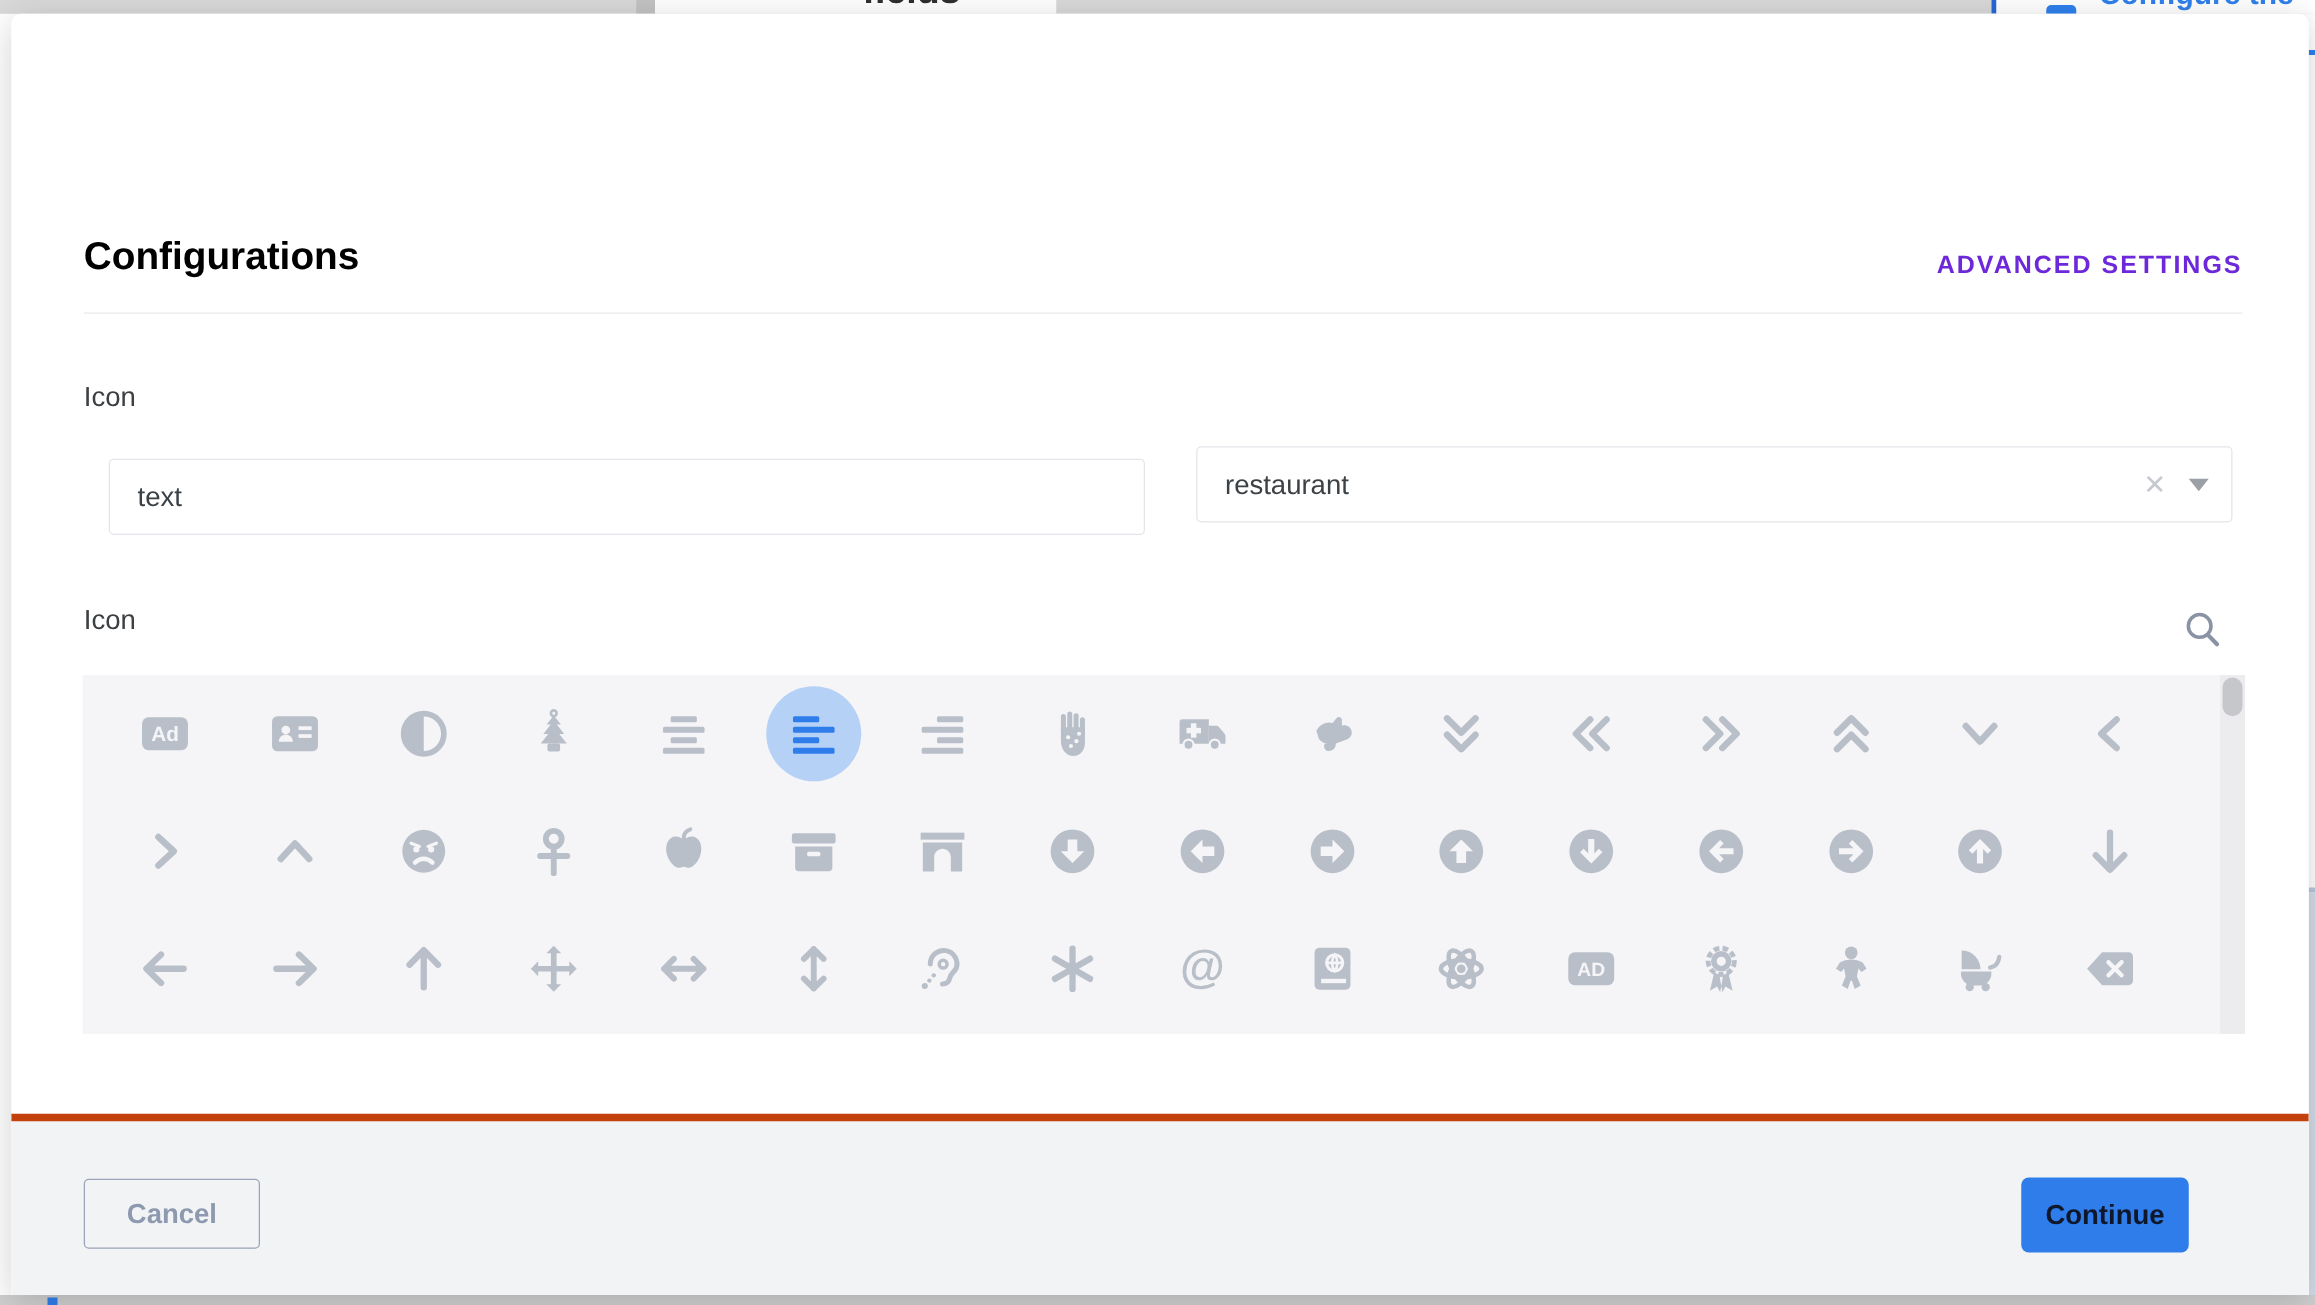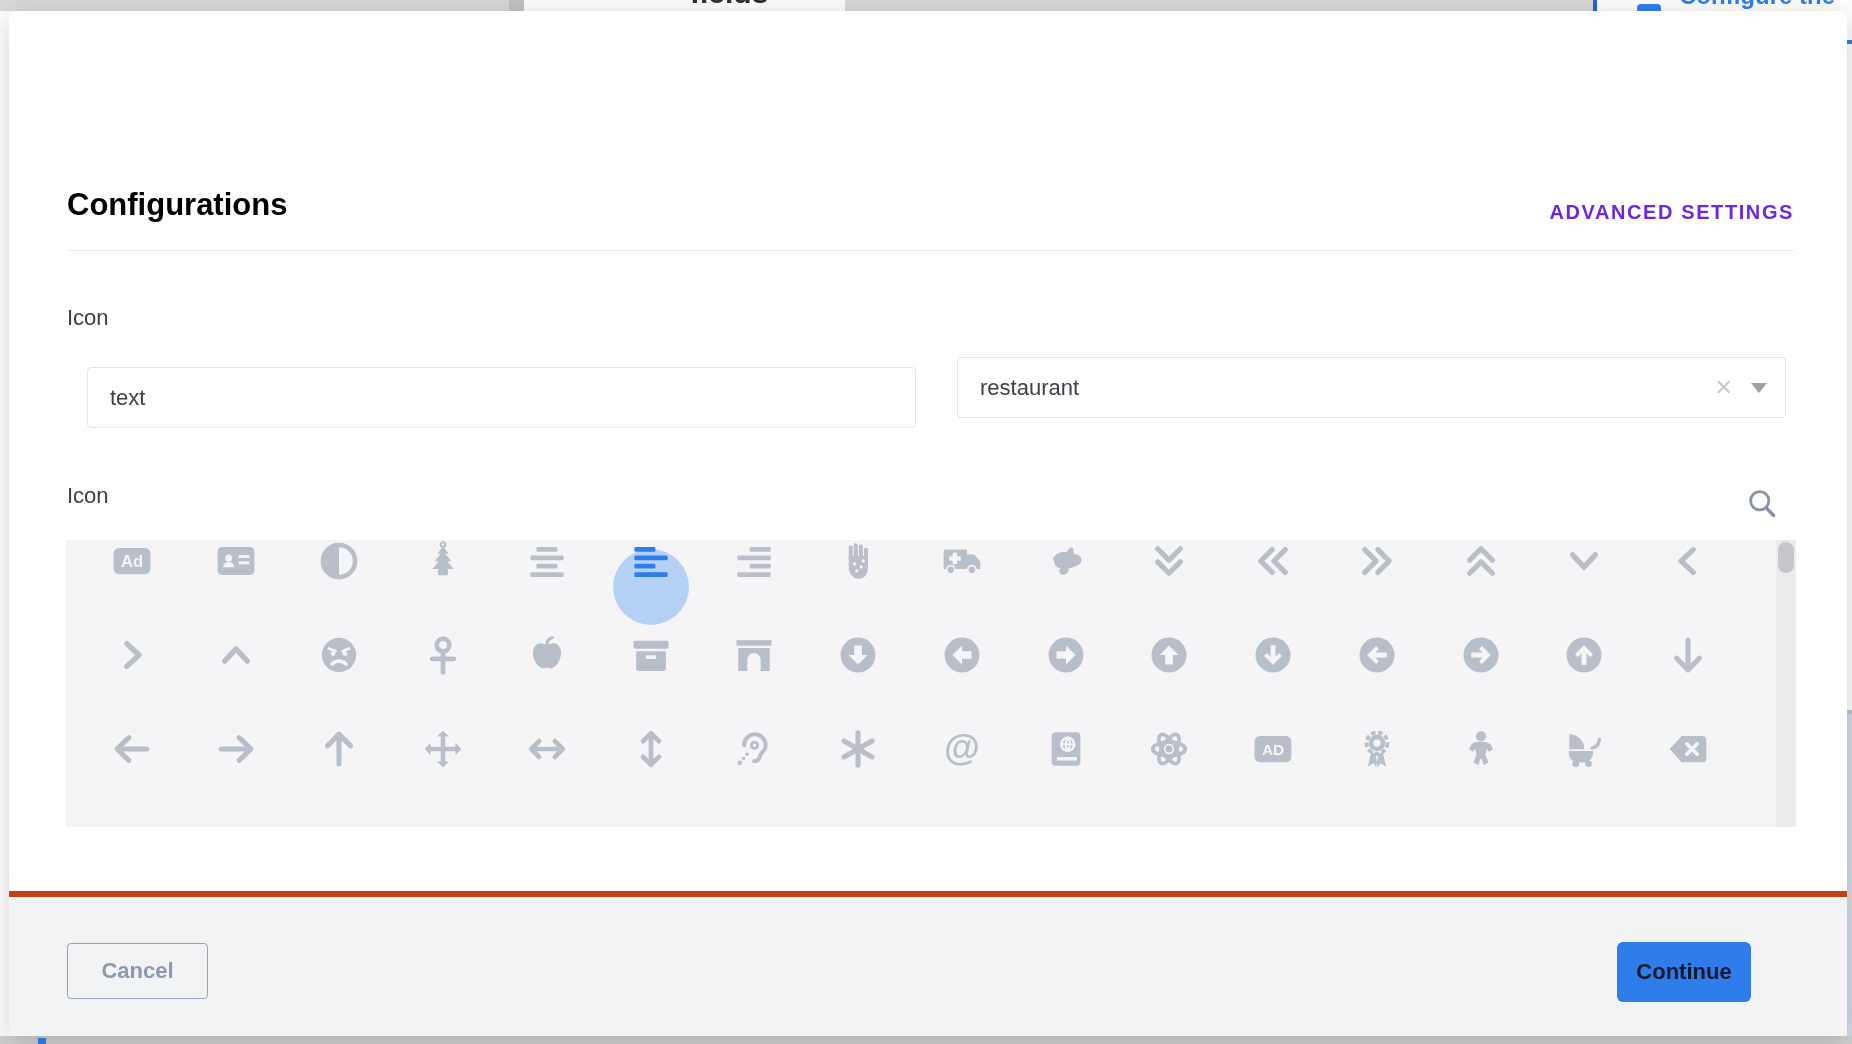--- a/index.html
+++ b/index.html
@@ -49,21 +49,21 @@
   .clear-x{font-size:22px;color:#c6cad0;cursor:pointer;line-height:1;}
   .caret{width:0;height:0;border-left:8px solid transparent;border-right:8px solid transparent;
          border-top:10px solid #9aa0a6;cursor:pointer;}
 
   .icon-label{position:absolute;left:58px;top:472px;font-size:22px;color:#3c4043;}
   .search-btn{position:absolute;left:1736px;top:475px;width:34px;height:34px;cursor:pointer;}
 
   .icon-grid{position:absolute;left:57px;top:529px;width:1730px;height:287px;background:#f5f5f7;}
   .grid-rows{position:absolute;left:14px;top:0;width:1660px;height:100%;}
   .grid-row{display:grid;grid-template-columns:repeat(16,1fr);height:94px;}
-  .cell{display:flex;align-items:flex-start;justify-content:center;position:relative;cursor:pointer;color:#b9bfc9;}
+  .cell{display:flex;align-items:center;justify-content:center;position:relative;cursor:pointer;color:#b9bfc9;}
   .cell svg{display:block;}
   .cell svg text{font-family:"Liberation Sans","DejaVu Sans",sans-serif;}
   .cell.selected{color:#2f7ceb;}
   .cell.selected:before{content:"";position:absolute;width:76px;height:76px;border-radius:50%;
                         background:#b5d2f6;left:50%;top:50%;transform:translate(-50%,-50%);}
   .cell svg{position:relative;z-index:1;}
   .scroll-track{position:absolute;right:0;top:0;width:20px;height:100%;background:#ececee;}
   .scroll-thumb{position:absolute;left:2px;top:2px;width:16px;height:31px;border-radius:8px;background:#c5c7cb;cursor:pointer;}
 
   .modal-footer{position:absolute;left:0;top:880px;width:100%;height:145px;background:#f2f3f5;

